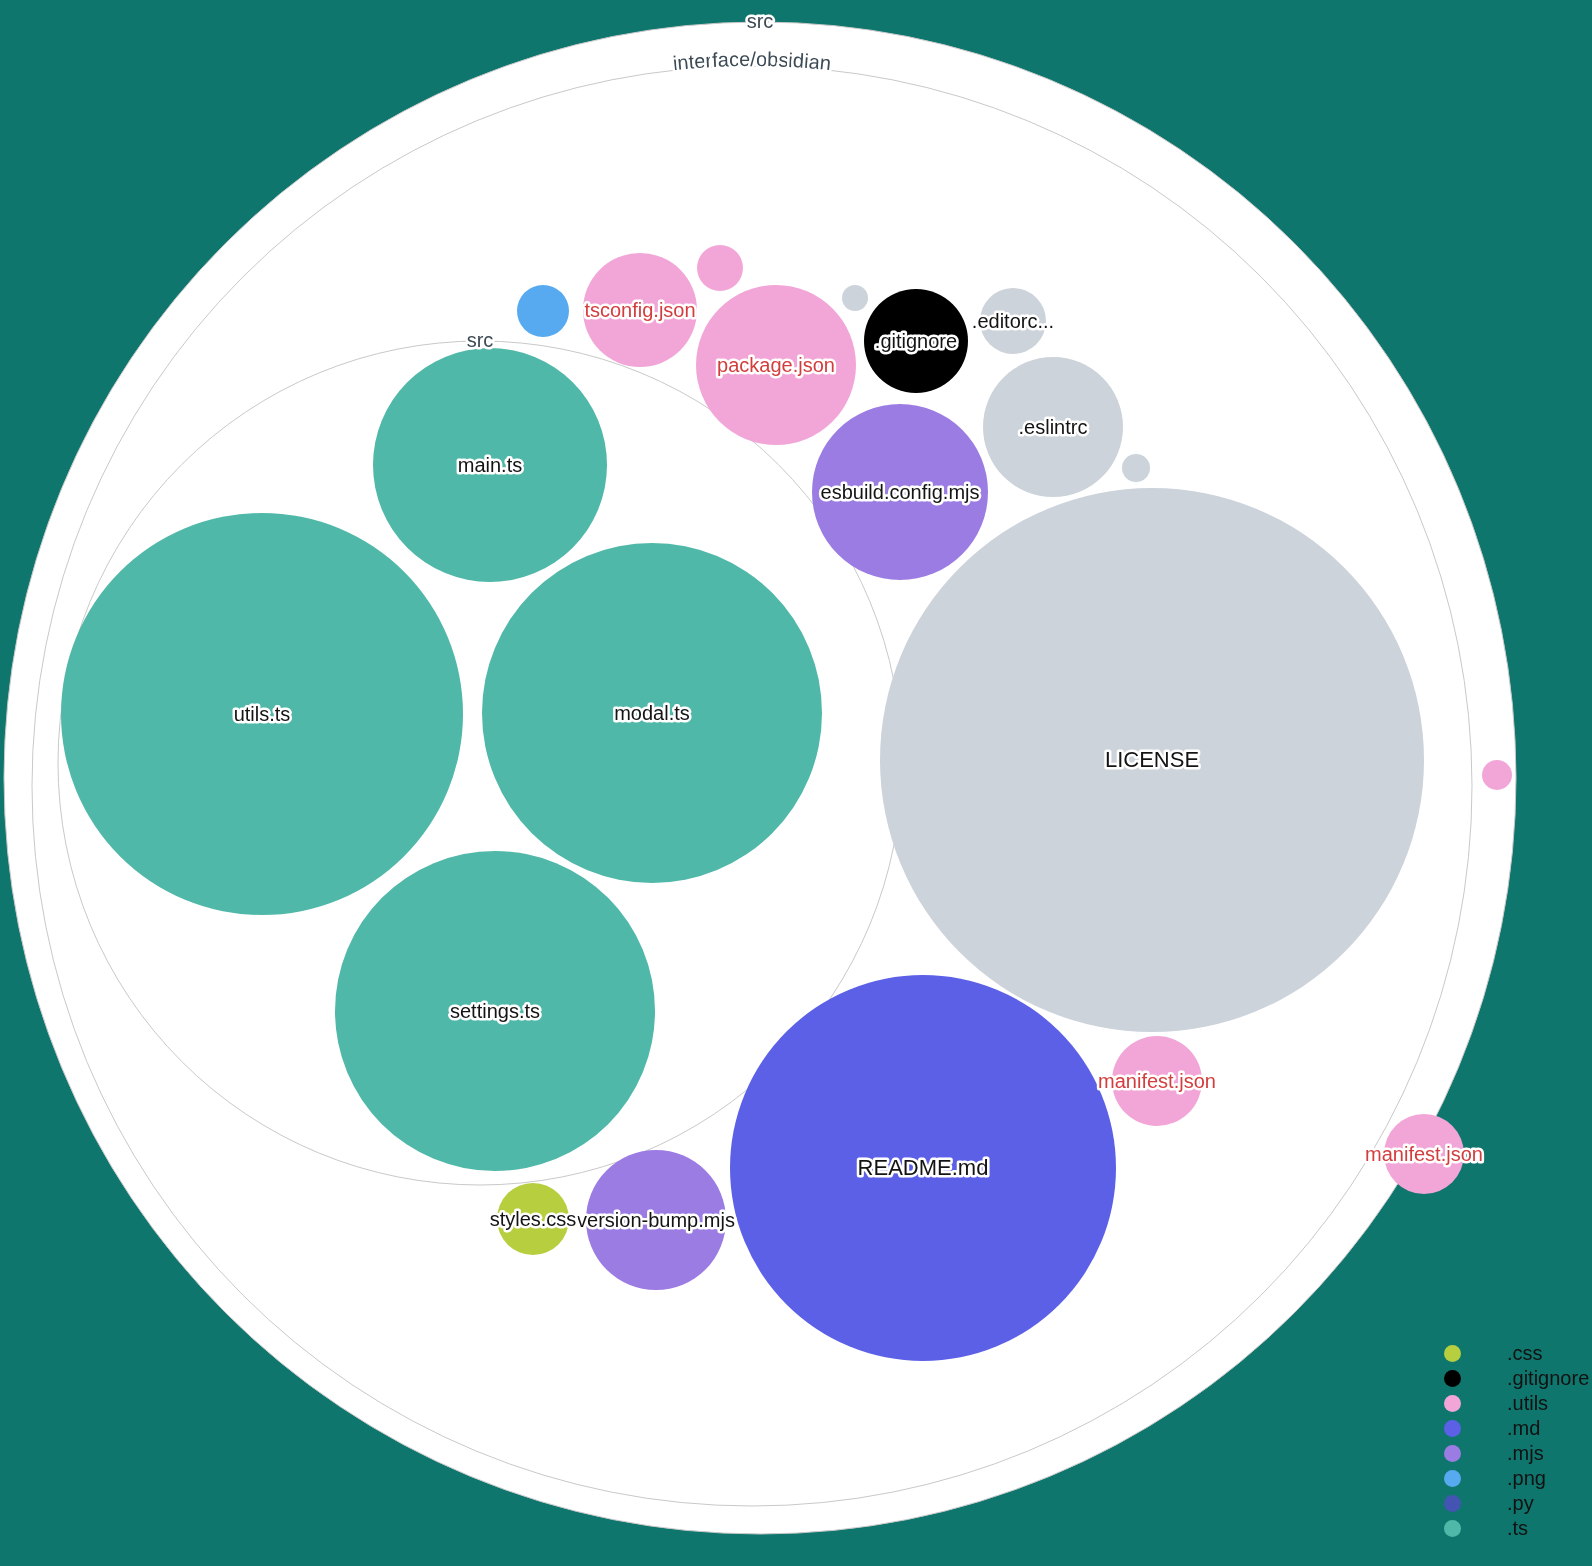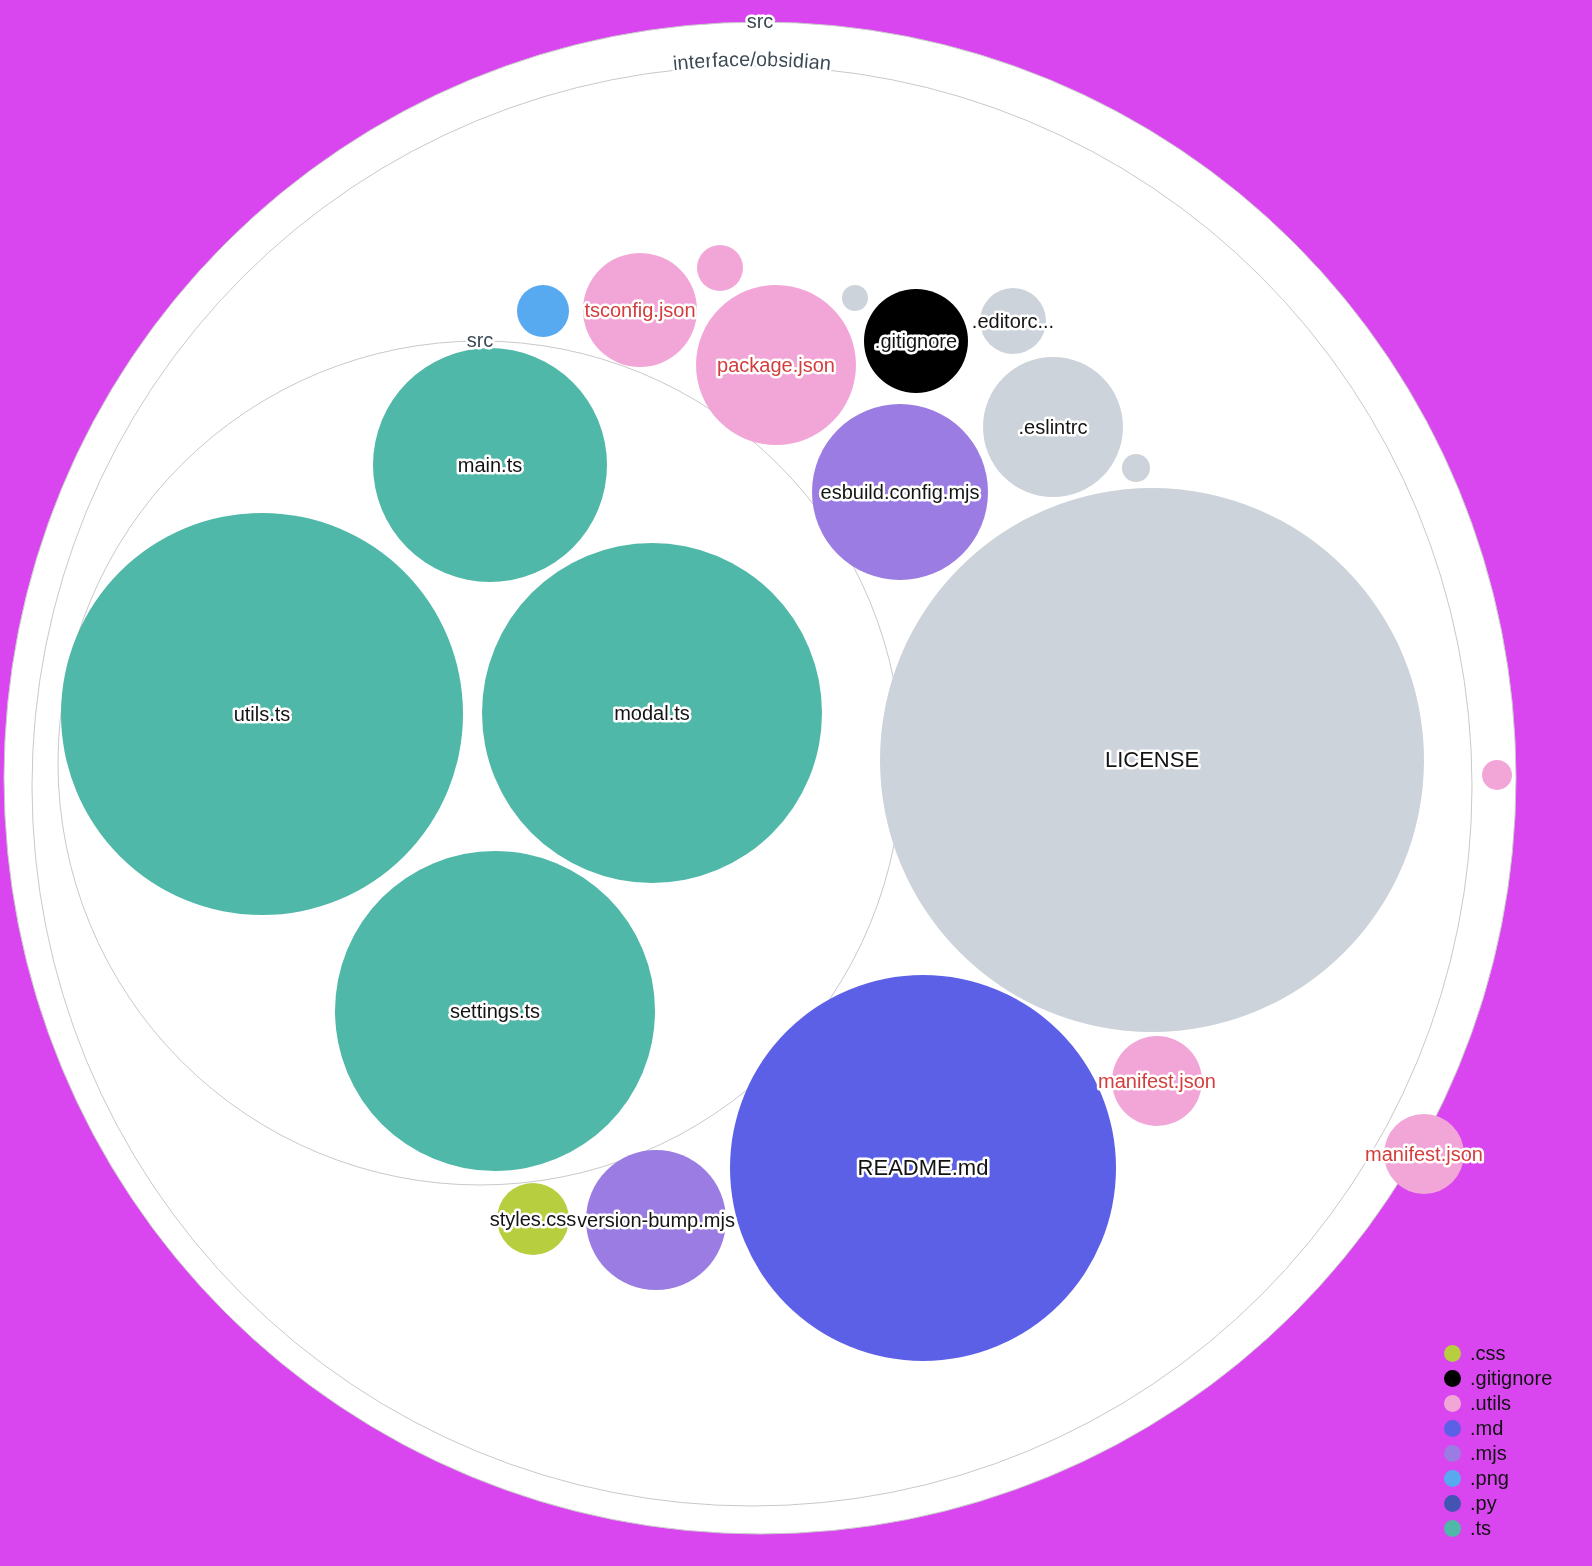--- a/index.html
+++ b/index.html
@@ -1,17 +1,17 @@
 <!DOCTYPE html>
 <html><head>
 <meta charset="utf-8">
 <style>
   html, body { margin: 0; padding: 0; background: #ffffff; }
   body { font-family: "Liberation Sans", sans-serif; }
-  .stage { position: relative; width: 1592px; height: 1566px; overflow: hidden; background: #d946ef; }
+  .stage { position: relative; width: 1592px; height: 1566px; overflow: hidden; background: #0f766e; }
   svg { position: absolute; left: 0; top: 0; }
   .folder-circle { fill: #ffffff; stroke: #c9c9c9; stroke-width: 1px; }
   text.label {
     font-family: "Liberation Sans", sans-serif;
     paint-order: stroke;
     stroke: #ffffff;
     stroke-width: 5px;
     stroke-linejoin: round;
   }
   .folder-label { fill: #3b4a55; font-size: 20px; }
@@ -20,20 +20,21 @@
     left: 1444px;
     top: 1341px;
   }
   .legend-item {
     display: flex;
     align-items: center;
     height: 25px;
     font-size: 20px;
     color: #111111;
     white-space: nowrap;
+    gap: 37px;
   }
   .legend-dot {
     width: 17px;
     height: 17px;
     border-radius: 50%;
     margin-right: 9px;
     flex: 0 0 auto;
   }
 </style>
 </head>

